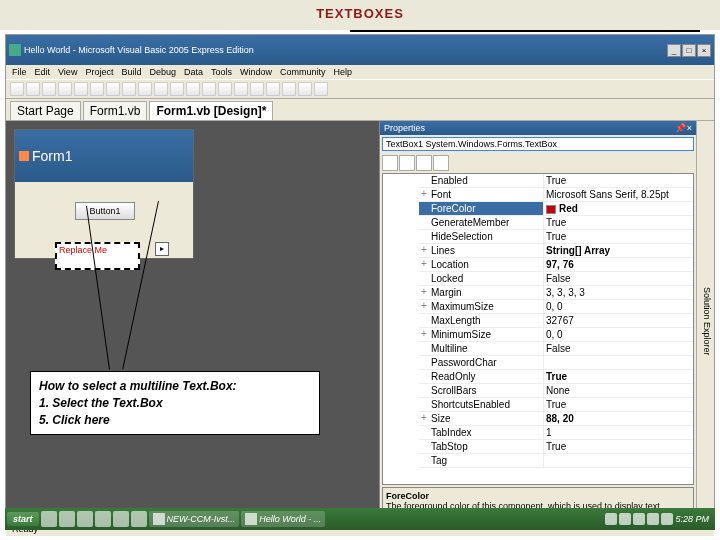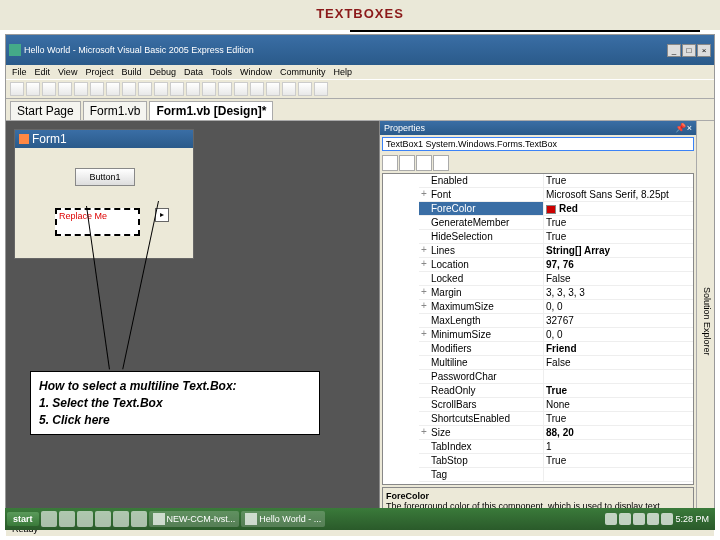--- a/index.html
+++ b/index.html
@@ -14,21 +14,21 @@
 .menubar { background: #ece9d8; display: flex; gap: 8px; padding: 2px 6px; font-size: 9px; }
 .menubar span { cursor: default; }
 .toolbar { background: #ece9d8; display: flex; gap: 2px; padding: 2px 4px; border-top: 1px solid #fff; border-bottom: 1px solid #aaa; flex-wrap: wrap; }
 .tbtn { width: 14px; height: 14px; border: 1px solid #ccc; background: linear-gradient(#fff,#e8e8e8); }
 .tabstrip { background: #ece9d8; display: flex; padding: 2px 4px 0; border-bottom: 1px solid #aaa; }
 .tab { padding: 2px 6px; font-size: 12px; border: 1px solid #aaa; border-bottom: none; background: #f5f5f0; margin-right: 2px; cursor: default; }
 .tab.active { background: #fff; font-weight: bold; }
 .content-area { display: flex; height: 400px; background: #555; }
 .designer-area { flex: 1; background: #555; padding: 8px; position: relative; }
 .form-surface { background: #ece9d8; width: 180px; height: 130px; border: 1px solid #666; position: relative; }
-.form-title { background: linear-gradient(#3a6ea5,#2a5a8a); color: #fff; font-size: 12px; padding: 2px 4px; display: flex; align-items: center; }
+.form-title { background: linear-gradient(#3a6ea5,#2a5a8a); color: #fff; font-size: 14px; padding: 18px 4px; display: flex; align-items: center; }
 .form-title .mini-icon { width: 10px; height: 10px; background: #f84; margin-right: 3px; }
 .form-body { position: relative; height: calc(100% - 16px); }
 .button-ctrl { position: absolute; top: 20px; left: 60px; width: 60px; height: 18px; border: 1px solid #888; background: linear-gradient(#fff,#ddd); font-size: 9px; text-align: center; line-height: 16px; }
 .textbox-ctrl { position: absolute; top: 60px; left: 40px; width: 85px; height: 28px; border: 2px dashed #000; background: #fff; font-size: 9px; padding: 1px 2px; color: #d00; }
 .action-hint { position: absolute; top: 60px; left: 140px; width: 14px; height: 14px; border: 1px solid #666; background: #fff; font-size: 8px; text-align: center; line-height: 12px; }
 .callout { position: absolute; top: 250px; left: 24px; width: 290px; background: #ffffff; border: 1px solid #000; padding: 6px 8px; font-size: 12px; font-weight: bold; line-height: 1.4; font-style: italic; }
 .arrow-line { position: absolute; background: #000; width: 1px; transform-origin: top; }
 .right-panel { width: 335px; background: #ece9d8; border-left: 1px solid #888; display: flex; }
 .props-panel { flex: 1; display: flex; flex-direction: column; }
 .props-title { background: linear-gradient(#3a6ea5,#2a5a8a); color: #fff; font-size: 9px; padding: 2px 4px; display: flex; align-items: center; }
@@ -42,21 +42,21 @@
 .prop-row.highlight .prop-val { background: #fff; color: #000; }
 .prop-expand { width: 10px; text-align: center; color: #888; cursor: default; }
 .prop-name { width: 115px; padding: 1px 2px; border-right: 1px solid #eee; }
 .prop-val { flex: 1; padding: 1px 2px; font-weight: normal; }
 .prop-val.bold { font-weight: bold; }
 .color-swatch { display: inline-block; width: 10px; height: 9px; vertical-align: middle; margin-right: 3px; border: 1px solid #888; }
 .props-desc { border: 1px solid #888; margin: 2px; padding: 3px; font-size: 9px; height: 32px; }
 .props-desc .dname { font-weight: bold; }
 .sidebar-tab { width: 18px; background: #ece9d8; border-left: 1px solid #aaa; writing-mode: vertical-rl; text-align: center; font-size: 9px; padding: 4px 2px; }
 .statusbar { background: #ece9d8; border-top: 1px solid #aaa; font-size: 9px; padding: 2px 6px; }
-.taskbar { position: absolute; bottom: 10px; left: 5px; right: 5px; height: 22px; background: linear-gradient(#3a7a3a,#2a5a2a); display: flex; align-items: center; padding: 0 2px; gap: 2px; }
+.taskbar { position: absolute; bottom: 10px; left: 5px; right: 5px; height: 22px; background: linear-gradient(#3a7a3a,#2a5a2a); display: flex; align-items: center; padding: 0 2px; gap: 2px; font-style: italic; }
 .start-btn { background: linear-gradient(#5a9a5a,#3a7a3a); color: #fff; font-weight: bold; font-size: 9px; padding: 2px 6px; border-radius: 2px; }
 .task-icon { width: 16px; height: 16px; background: rgba(255,255,255,0.6); border-radius: 2px; }
 .task-item { background: rgba(255,255,255,0.2); color: #fff; font-size: 9px; padding: 2px 4px; border-radius: 2px; display: flex; align-items: center; gap: 2px; }
 .task-item .ti-icon { width: 12px; height: 12px; background: rgba(255,255,255,0.7); }
 .sys-tray { margin-left: auto; display: flex; align-items: center; gap: 2px; color: #fff; font-size: 9px; padding-right: 4px; }
 .tray-icon { width: 12px; height: 12px; background: rgba(255,255,255,0.7); border-radius: 2px; }
 </style>
 </head>
 <body>
 
@@ -212,25 +212,20 @@
               <div class="prop-name">MaxLength</div>
               <div class="prop-val">32767</div>
             </div>
             <div class="prop-row">
               <div class="prop-expand">+</div>
               <div class="prop-name">MinimumSize</div>
               <div class="prop-val">0, 0</div>
             </div>
             <div class="prop-row">
               <div class="prop-expand"></div>
-              <div class="prop-name">Modifiers</div>
-              <div class="prop-val bold">Friend</div>
-            </div>
-            <div class="prop-row">
-              <div class="prop-expand"></div>
               <div class="prop-name">Multiline</div>
               <div class="prop-val">False</div>
             </div>
             <div class="prop-row">
               <div class="prop-expand"></div>
               <div class="prop-name">PasswordChar</div>
               <div class="prop-val"></div>
             </div>
             <div class="prop-row">
               <div class="prop-expand"></div>

